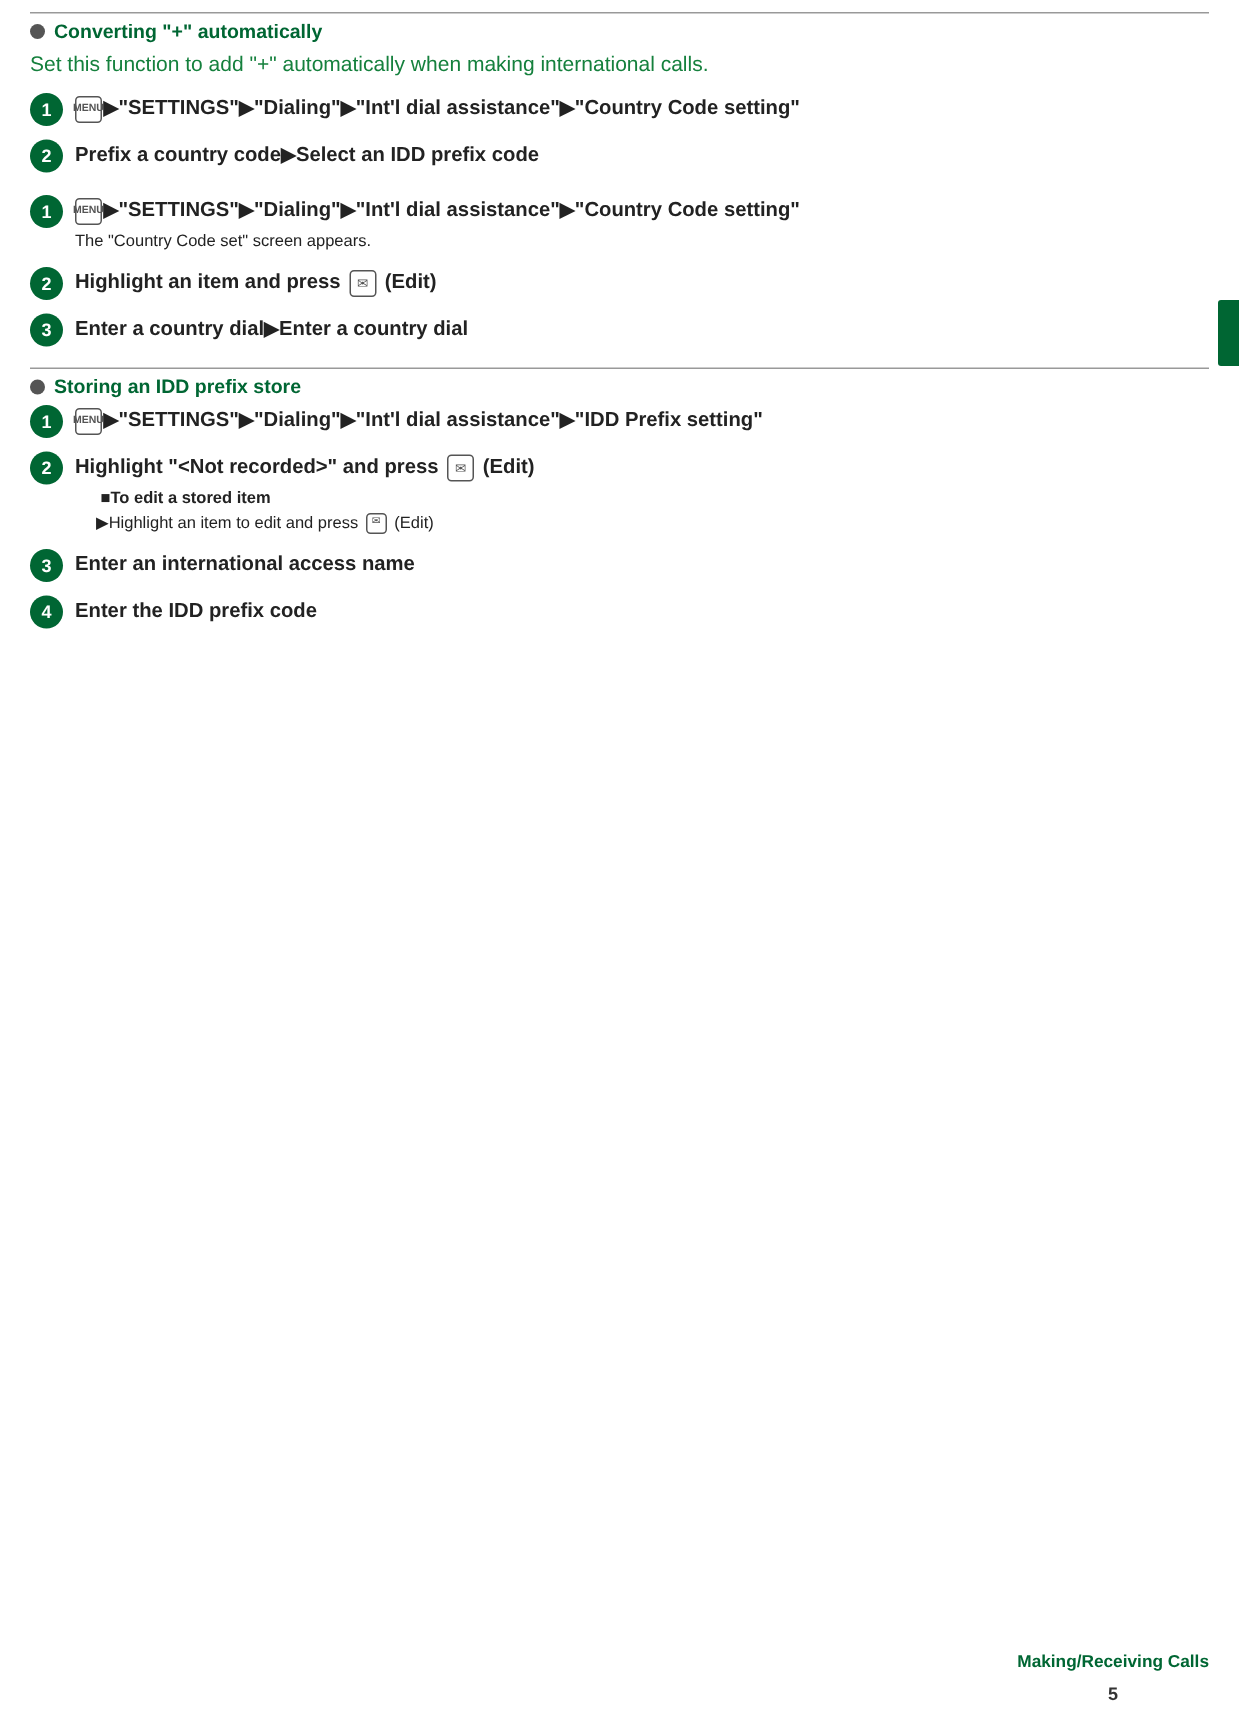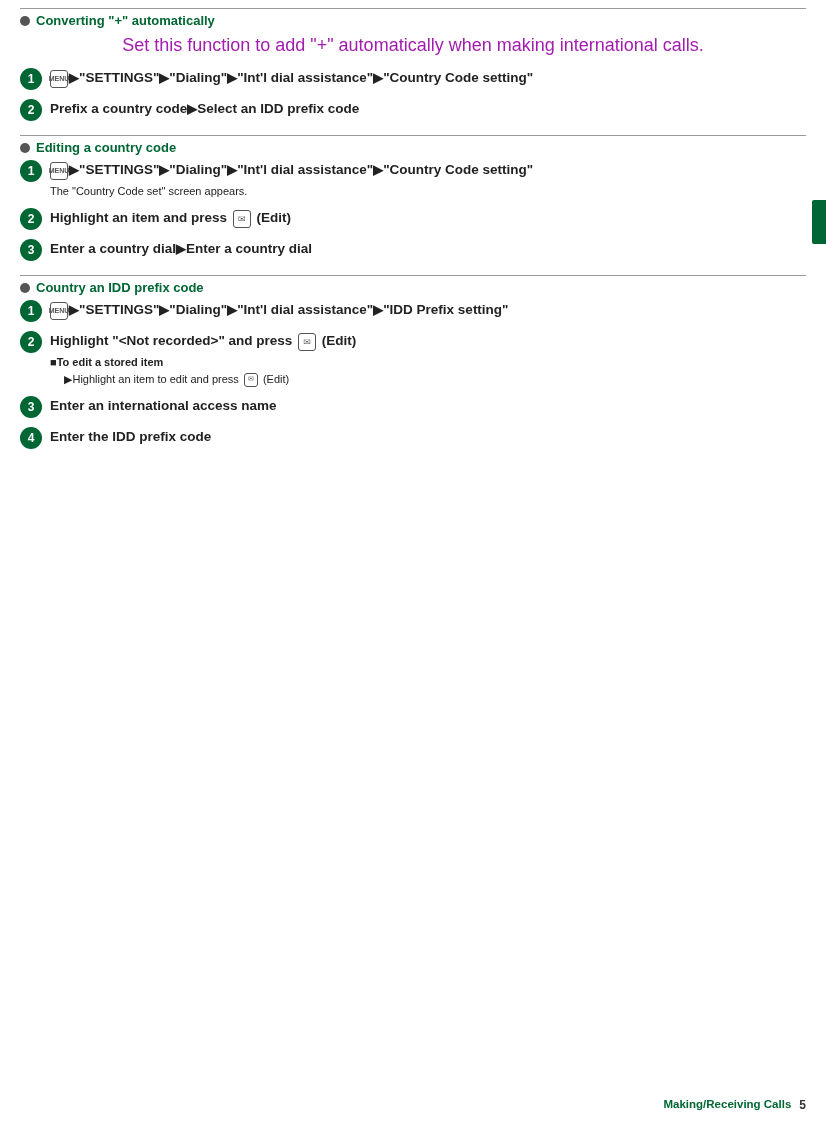--- a/index.html
+++ b/index.html
@@ -37,25 +37,24 @@
       flex-shrink: 0;
     }
 
     .section-title {
       font-size: 13px;
       font-weight: bold;
       color: #006633;
     }
 
     .section-desc {
-      font-size: 18px;
-      color: #a21caf;
+      font-size: 14px;
+      color: #15803d;
       margin-bottom: 8px;
       line-height: 1.5;
-      text-align: center;
     }
 
     .step-container {
       display: flex;
       align-items: flex-start;
       margin-bottom: 8px;
       gap: 8px;
     }
 
     .step-number {
@@ -122,37 +121,39 @@
     .sub-note {
       font-size: 11px;
       color: #222;
       margin-top: 2px;
       line-height: 1.5;
     }
 
     .sub-note .bold-small {
       font-weight: bold;
       font-size: 11px;
+      margin-left: 17px;
     }
 
     .sub-indent {
       padding-left: 14px;
     }
 
     .section-spacer {
       margin-bottom: 14px;
     }
 
     .page-footer {
       position: absolute;
-      bottom: 32px;
+      bottom: 8px;
       right: 20px;
       display: flex;
-      align-items: flex-start;
+      align-items: center;
       gap: 8px;
+      flex-direction: column;
     }
 
     .footer-text {
       font-size: 11.5px;
       color: #006633;
       font-weight: bold;
     }
 
     .footer-page {
       font-size: 12px;
@@ -189,24 +190,20 @@
 
   <div class="step-container">
     <div class="step-number">2</div>
     <div class="step-content">
       <span class="bold">Prefix a country code</span><span class="arrow">▶</span><span class="bold">Select an IDD prefix code</span>
     </div>
   </div>
 </div>
 
 <div class="section-spacer">
-  <div class="section-header">
-    <span class="bullet-dot"></span>
-    <span class="section-title">Editing a country code</span>
-  </div>
 
   <div class="step-container">
     <div class="step-number">1</div>
     <div class="step-content">
       <span class="menu-icon">MENU</span><span class="arrow">▶</span><span class="bold">"SETTINGS"</span><span class="arrow">▶</span><span class="bold">"Dialing"</span><span class="arrow">▶</span><span class="bold">"Int'l dial assistance"</span><span class="arrow">▶</span><span class="bold">"Country Code setting"</span>
       <div class="sub-note">The "Country Code set" screen appears.</div>
     </div>
   </div>
 
   <div class="step-container">
@@ -220,21 +217,21 @@
     <div class="step-number">3</div>
     <div class="step-content">
       <span class="bold">Enter a country dial</span><span class="arrow">▶</span><span class="bold">Enter a country dial</span>
     </div>
   </div>
 </div>
 
 <div class="section-spacer">
   <div class="section-header">
     <span class="bullet-dot"></span>
-    <span class="section-title">Country an IDD prefix code</span>
+    <span class="section-title">Storing an IDD prefix store</span>
   </div>
 
   <div class="step-container">
     <div class="step-number">1</div>
     <div class="step-content">
       <span class="menu-icon">MENU</span><span class="arrow">▶</span><span class="bold">"SETTINGS"</span><span class="arrow">▶</span><span class="bold">"Dialing"</span><span class="arrow">▶</span><span class="bold">"Int'l dial assistance"</span><span class="arrow">▶</span><span class="bold">"IDD Prefix setting"</span>
     </div>
   </div>
 
   <div class="step-container">

